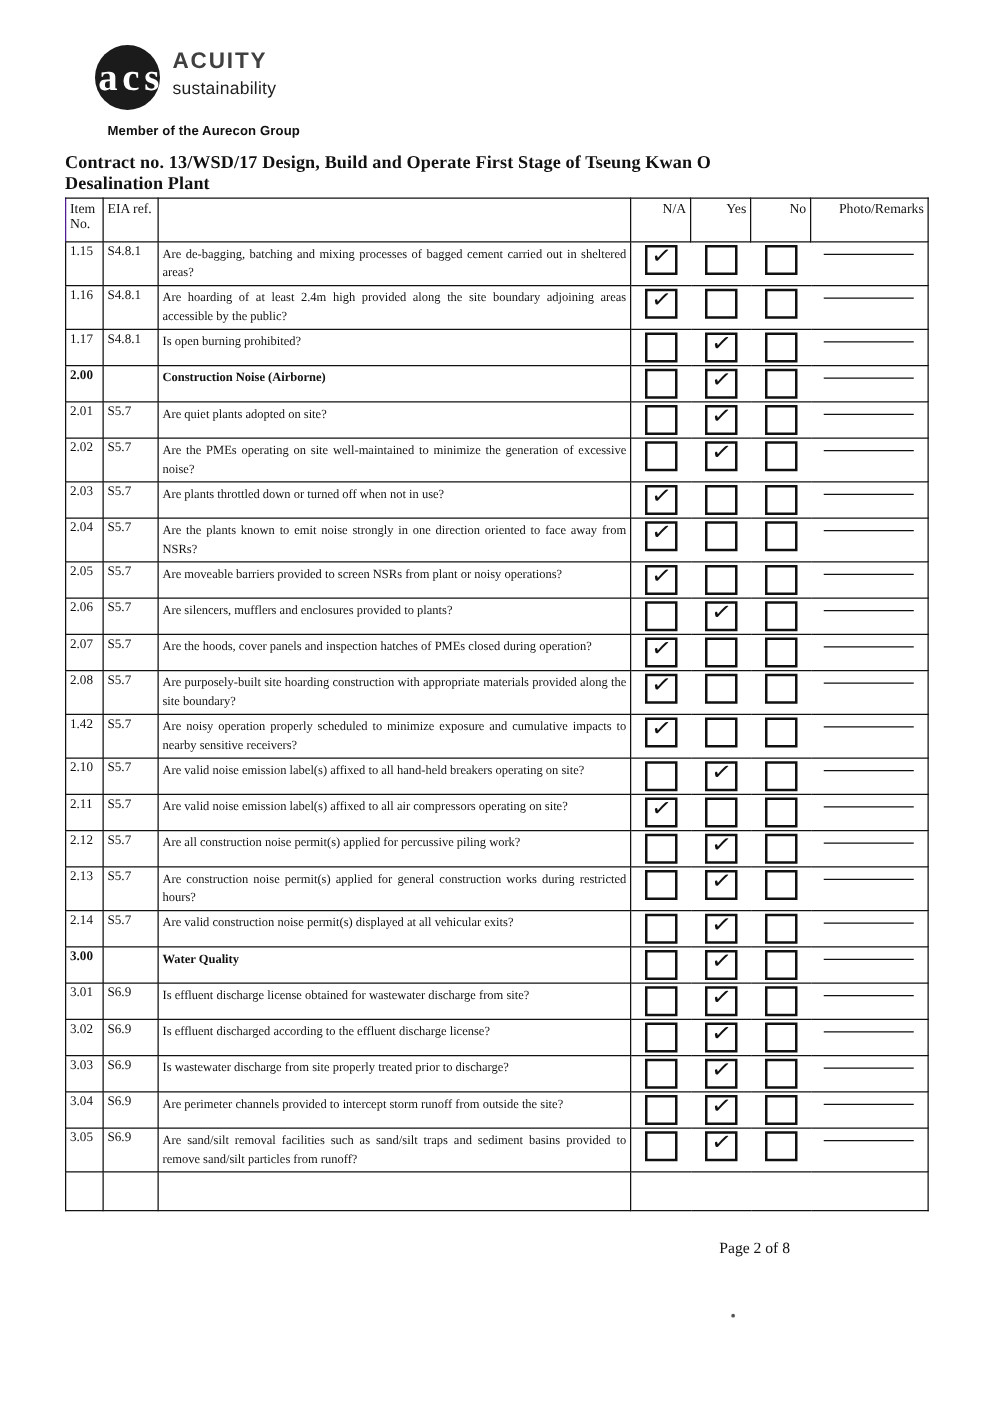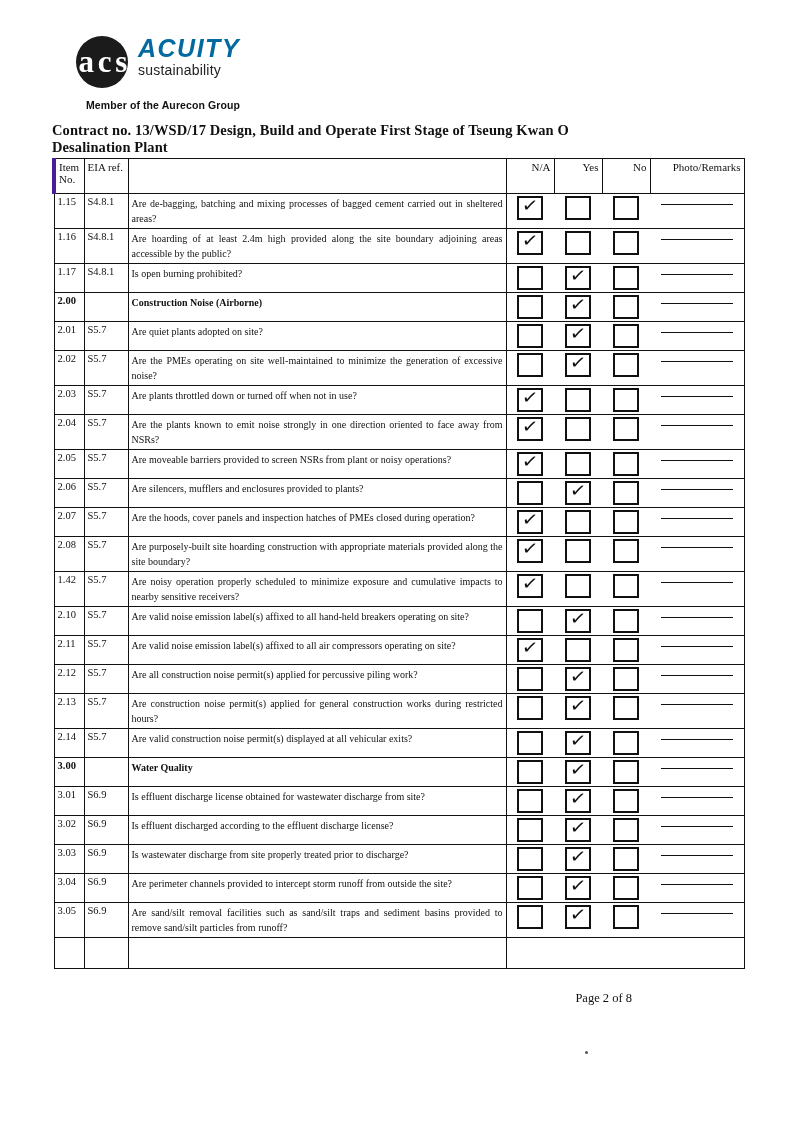--- a/index.html
+++ b/index.html
@@ -47,26 +47,25 @@
     line-height: 52px;
     text-align: center;
     letter-spacing: -2px;
     margin-top: 2px;
   }
   .acuity-text {
     margin-left: 10px;
   }
   .acuity-name {
     font-family: "Liberation Sans", sans-serif;
-    font-size: 25px;
+    font-size: 18px;
     font-weight: bold;
     letter-spacing: 1.5px;
     line-height: 28px;
-    color: #0369a1;
-    font-style: italic;
+    color: #404040;
   }
   .acuity-sub {
     font-family: "Liberation Sans", sans-serif;
     font-size: 14px;
     color: #222;
     text-align: left;
     letter-spacing: .2px;
     line-height: 16px;
   }
   .acuity-member {
@@ -127,21 +126,21 @@
     border-bottom: 1px solid #111;
     text-align: right;
     font-size: 11px;
     height: 30px;
     padding-top: 2px;
   }
   .hdr td.itm, .hdr td.eia {
     text-align: left;
     border-right: 1px solid #111;
   }
-  .hdr td.itm { border-left: 4px solid #4c1d95; }
+  .hdr td.itm { border-left: 1px solid #4c1d95; }
   .hdr td.desc { border-right: 1px solid #111; }
   .hdr .stack { line-height: 12px; }
 
   
   .c-item, .c-eia {
     font-size: 10.5px;
     white-space: nowrap;
   }
   .c-desc {
     text-align: justify;

